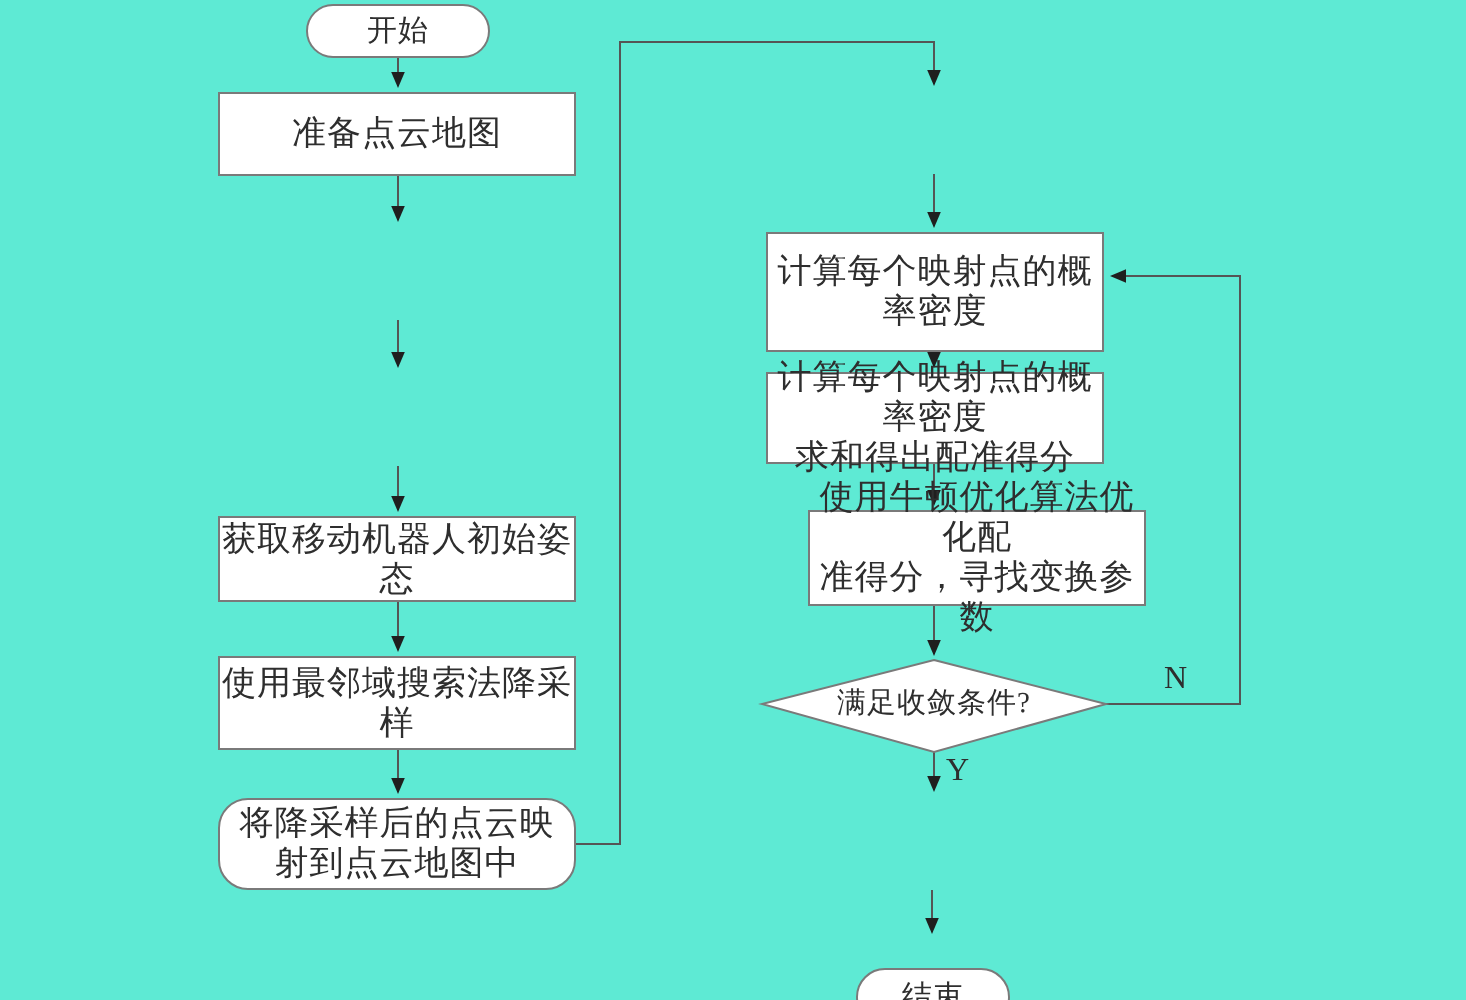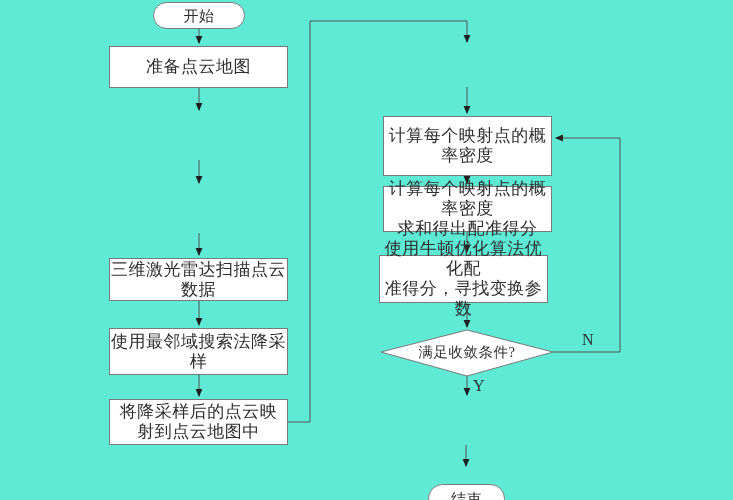--- a/index.html
+++ b/index.html
@@ -24,25 +24,25 @@
     white-space:pre-line; letter-spacing:0.5px;
   }
   .branch-label { position:absolute; z-index:3; font-size:16px; color:#2e2e2e; }
 
   #n-start { left:153px; top:2px;   width:92px;  height:27px; }
   #n-l0    { left:109px; top:46px;  width:179px; height:42px; }
   #n-l1    { left:109px; top:113px; width:179px; height:47px; }
   #n-l2    { left:109px; top:186px; width:179px; height:47px; }
   #n-l3    { left:109px; top:258px; width:179px; height:43px; }
   #n-l4    { left:109px; top:328px; width:179px; height:47px; }
-  #n-l5    { left:109px; top:399px; width:179px; height:46px; }
+  #n-l5    { left:109px; top:399px; width:179px; height:46px;border-radius:15px; }
   #n-r0    { left:383px; top:45px;  width:169px; height:42px; }
   #n-r1    { left:383px; top:116px; width:169px; height:60px; }
   #n-r2    { left:383px; top:186px; width:169px; height:46px; }
-  #n-r3    { left:379px; top:255px; width:169px; height:48px; }
+  #n-r3    { left:404px; top:255px; width:169px; height:48px; }
   #n-r4    { left:383px; top:398px; width:169px; height:47px; }
   #n-end   { left:428px; top:469px; width:77px;  height:29px;margin-top:15px; }
   #n-decision-label { left:391px; top:344px; width:152px; height:16px; }
   #lbl-y { left:473px; top:377px; }
   #lbl-n { left:582px; top:331px; }
 </style>
 </head>
 <body>
 
 <div id="canvas">
@@ -68,21 +68,21 @@
       <path d="M467 376 L467 395" marker-end="url(#arr)"></path>
       <path d="M553 352 L620 352 L620 138 L556 138" marker-end="url(#arr)"></path>
       <path d="M466 445 L466 466" marker-end="url(#arr)"></path>
     </g>
     <polygon points="467,330 553,352 467,376 381,352" fill="#ffffff" stroke="#7a7a7a" stroke-width="1"></polygon>
   </svg>
 
   <div class="node stadium" id="n-start">开始</div>
 
   <div class="node" id="n-l0">准备点云地图</div>
-  <div class="node" id="n-l3">三维激光雷达扫描点云数据</div>
+  <div class="node" id="n-l3">获取移动机器人初始姿态</div>
   <div class="node" id="n-l4">使用最邻域搜索法降采样</div>
   <div class="node" id="n-l5">将降采样后的点云映
 射到点云地图中</div>
 
   <div class="node" id="n-r1">计算每个映射点的概率密度</div>
   <div class="node" id="n-r2">计算每个映射点的概率密度
 求和得出配准得分</div>
   <div class="node" id="n-r3">使用牛顿优化算法优化配
 准得分，寻找变换参数</div>
 

